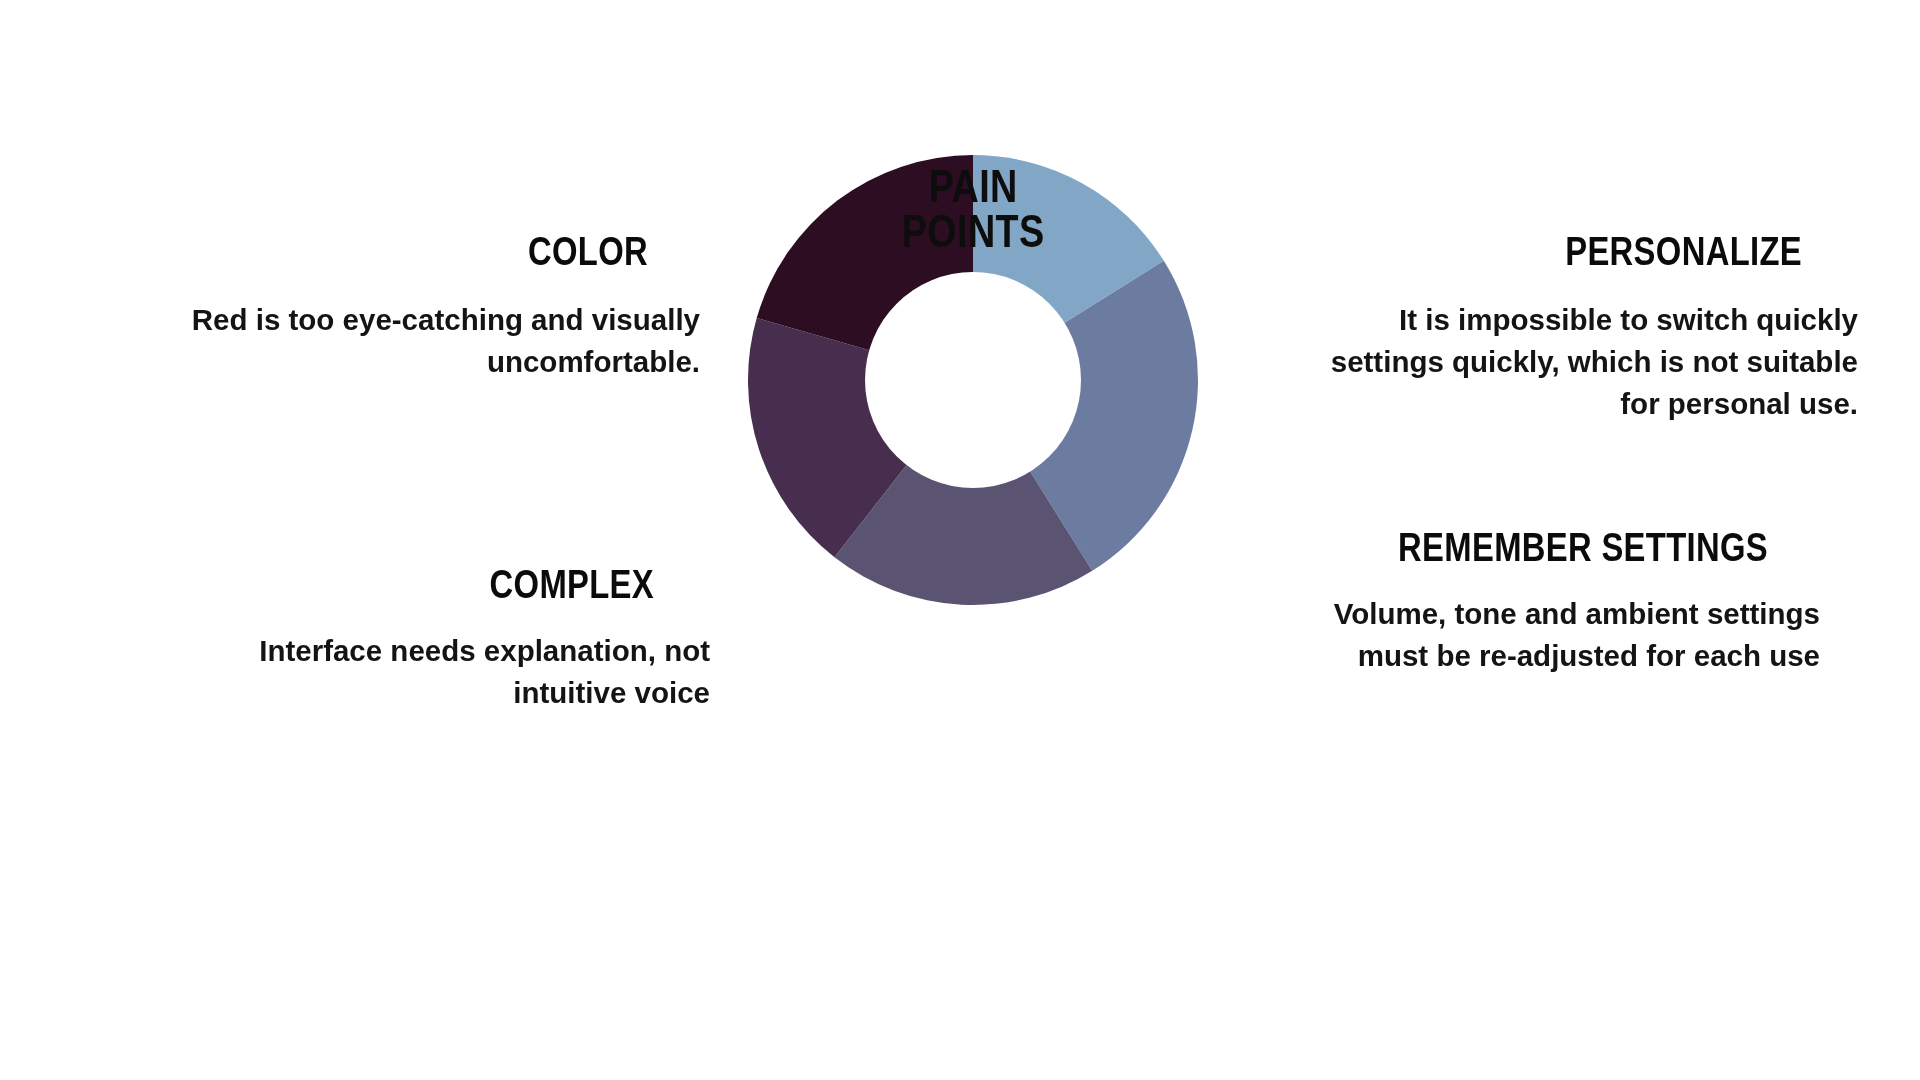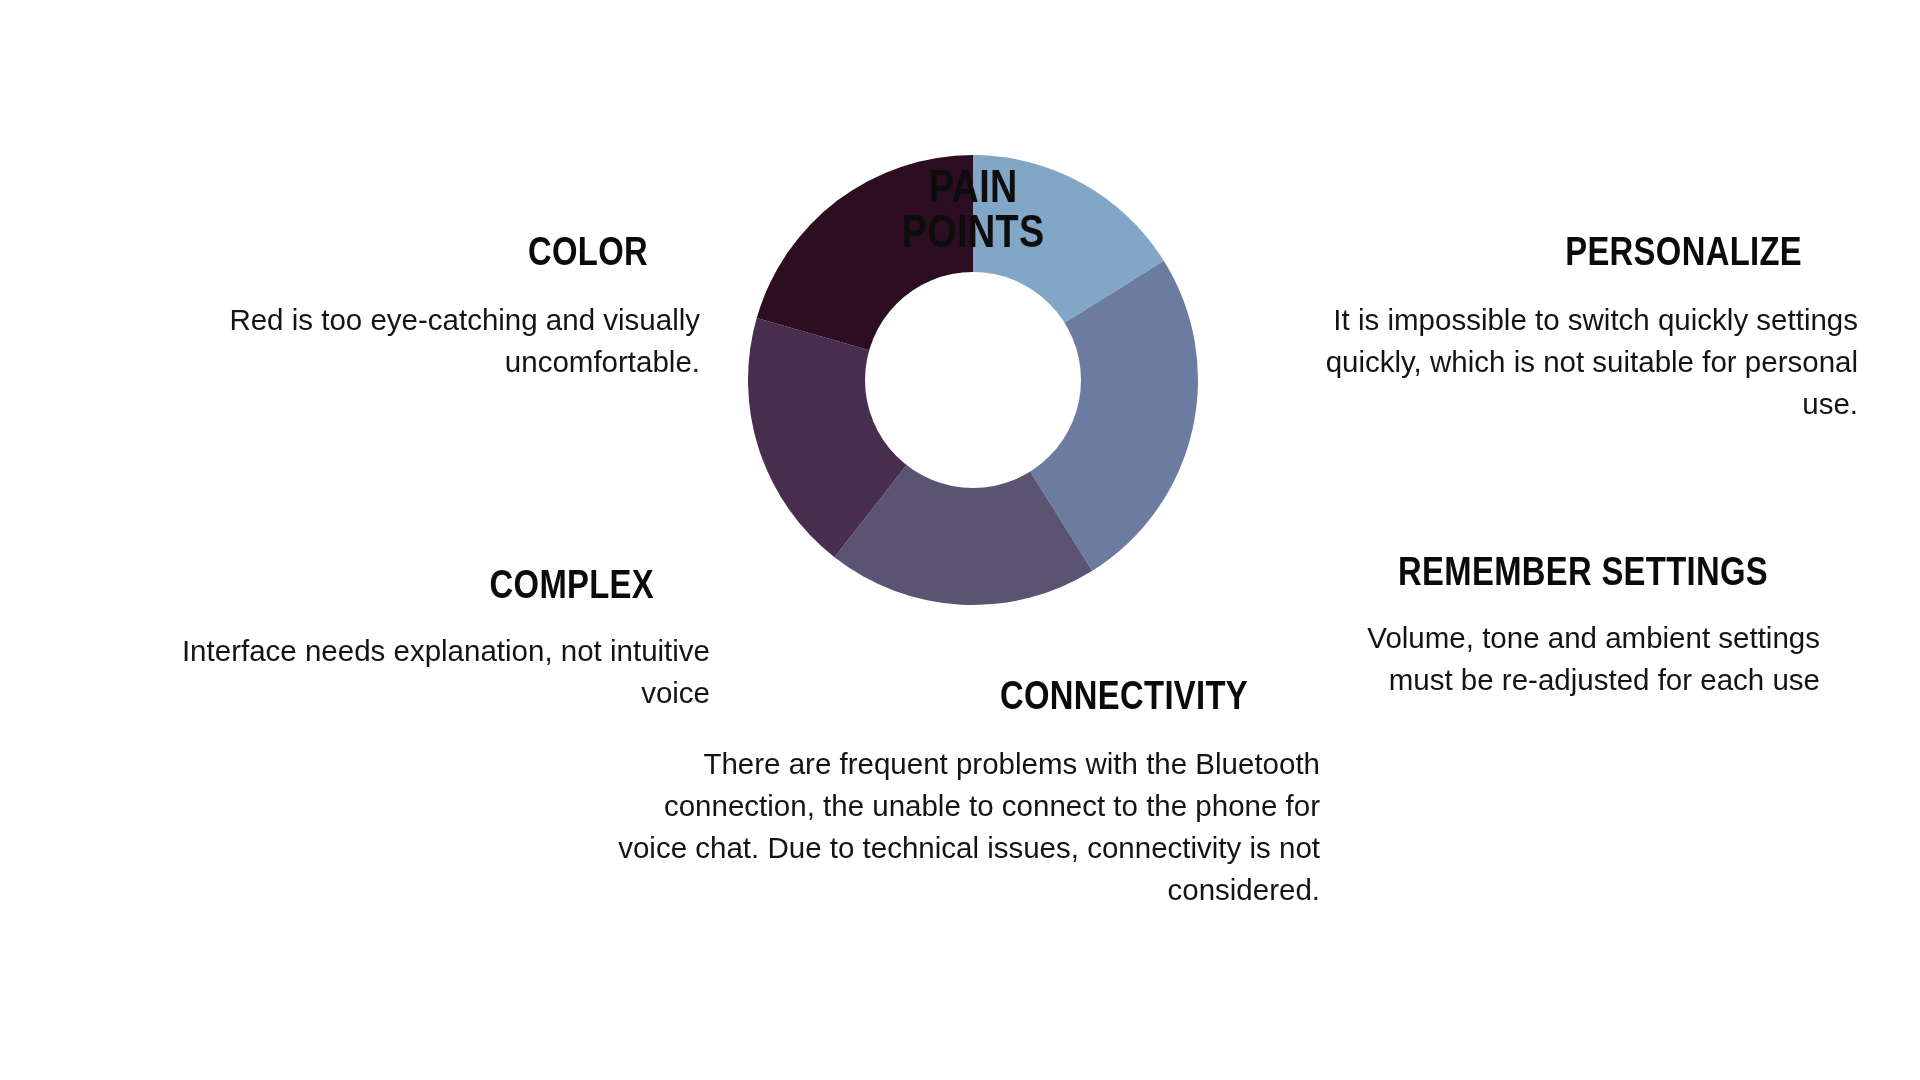--- a/index.html
+++ b/index.html
@@ -63,37 +63,37 @@
     font-weight: 700;
     font-size: 41px;
     letter-spacing: 0.4px;
     color: #0b0b0b;
     margin: 0 0 18px 0;
     white-space: nowrap;
     transform: scaleX(0.8);
   }
   .block-body {
     font-family: "Liberation Sans", sans-serif;
-    font-weight: 400;
+    font-weight: 700;
     font-size: 29.5px;
     line-height: 1.42;
     color: #141414;
     margin: 0;
   }
 
   
   .ta-center > .block-title { transform-origin: center center; }
 
   .ta-center { text-align: right; }
 
   
   #block-color          { left: 180px;  top: 228px;  width: 520px; }
   #block-personalize    { left: 1250px; top: 228px;  width: 560px; margin-left: 48px; }
   #block-complex        { left: 150px;  top: 561px;  width: 560px; }
-  #block-remember       { left: 1300px; top: 548px;  width: 520px; }
+  #block-remember       { left: 1300px; top: 524px;  width: 520px; }
   #block-connectivity   { left: 600px;  top: 672px;  width: 720px; }
 
   #block-color        .block-title { margin-bottom: 24px; }
   #block-personalize  .block-title { margin-bottom: 24px; }
   #block-complex      .block-title { margin-bottom: 22px; }
   #block-remember     .block-title { margin-bottom: 22px; }
   #block-connectivity .block-title { margin-bottom: 24px; }
 </style>
 </head>
 <body>
@@ -130,18 +130,14 @@
   <div class="block ta-center" id="block-complex">
     <h2 class="block-title">COMPLEX</h2>
     <p class="block-body">Interface needs explanation, not intuitive voice</p>
   </div>
 
   <div class="block ta-center" id="block-remember">
     <h2 class="block-title">REMEMBER SETTINGS</h2>
     <p class="block-body">Volume, tone and ambient settings must be re-adjusted for each use</p>
   </div>
 
-  <div class="block ta-center" id="block-connectivity">
-    <h2 class="block-title">CONNECTIVITY</h2>
-    <p class="block-body">There are frequent problems with the Bluetooth connection, the unable to connect to the phone for voice chat. Due to technical issues, connectivity is not considered.</p>
-  </div>
 
 </div>
 
 </body></html>

